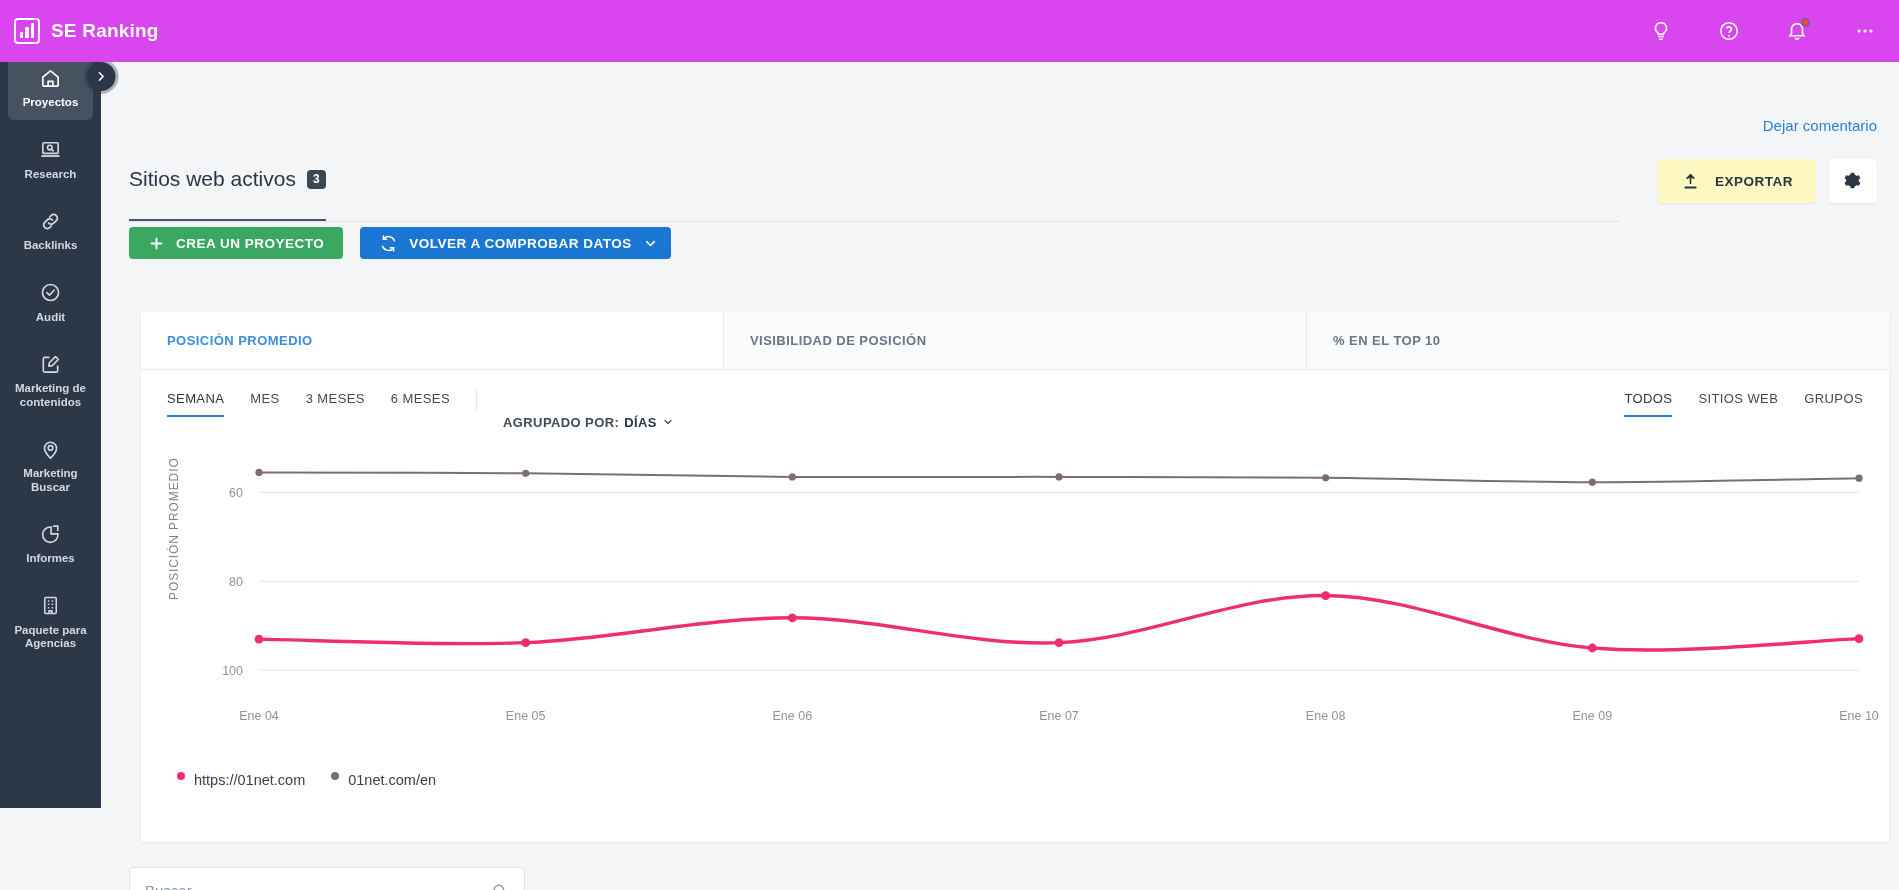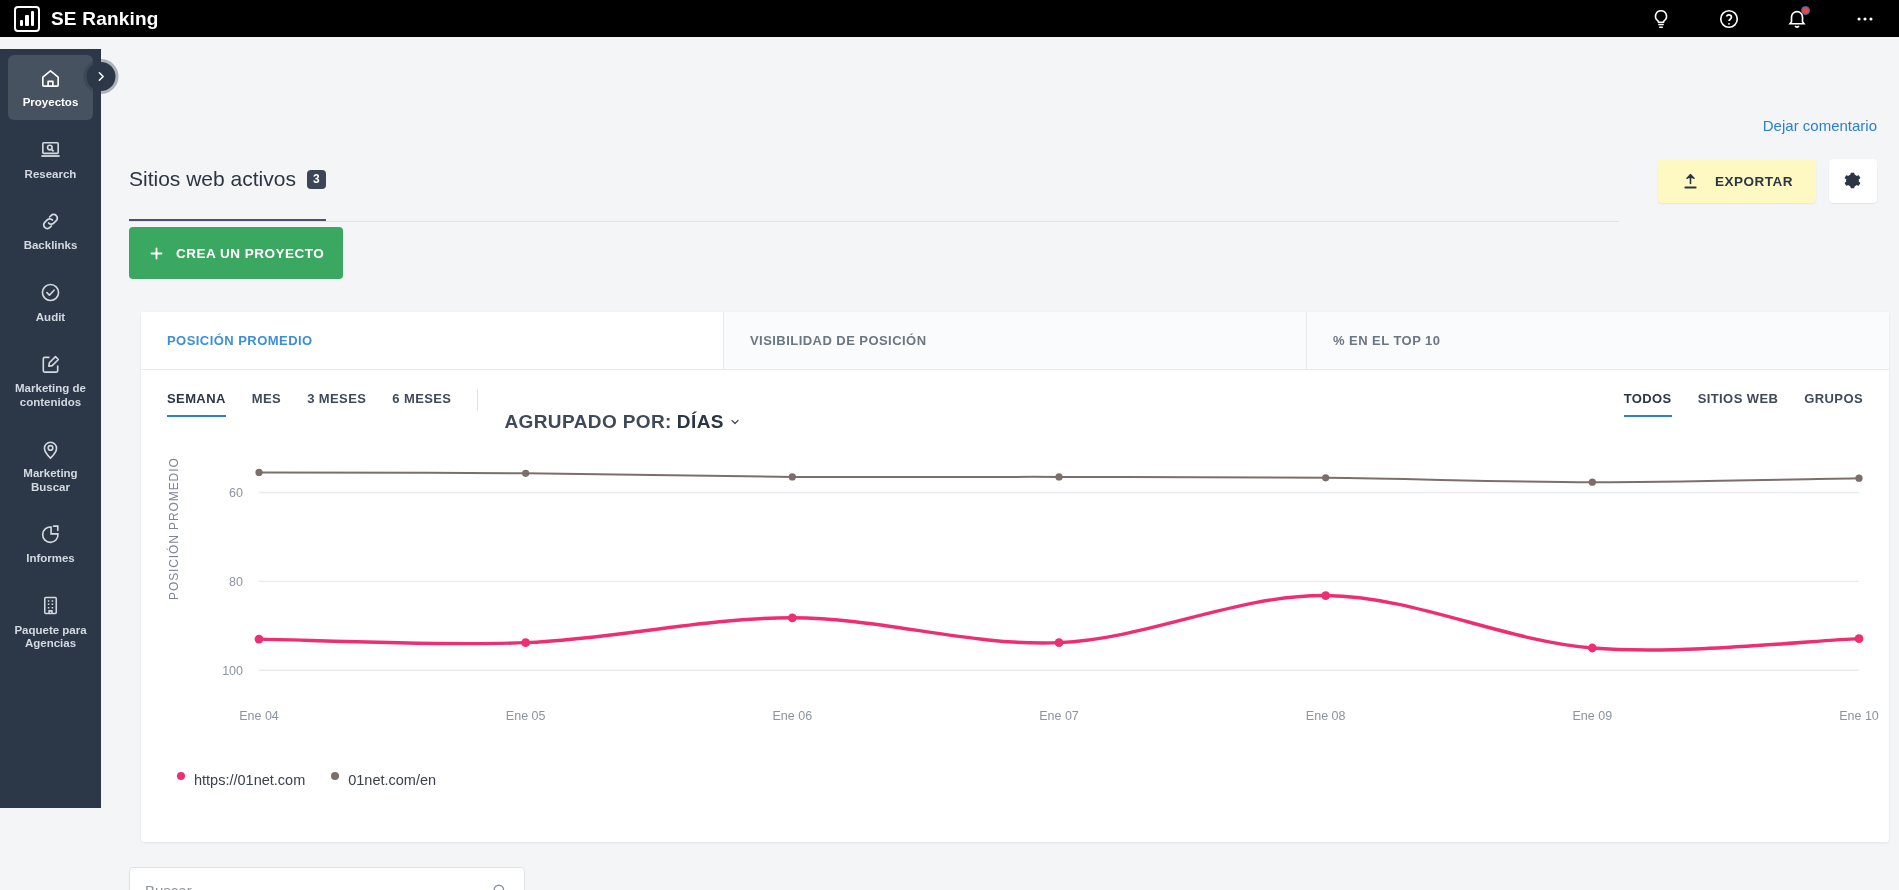--- a/index.html
+++ b/index.html
@@ -5,22 +5,22 @@
 <style>
   * { box-sizing: border-box; margin: 0; padding: 0; }
   html, body {
     width: 1899px; height: 890px;
     font-family: "Liberation Sans", sans-serif;
     background: #f4f5f7; overflow: hidden;
   }
 
   
   .topbar {
-    position: absolute; top: 0; left: 0; width: 1899px; height: 37px;
-    background: #000000; display: flex; align-items: center; z-index: 40;
+    position: absolute; top: 0; left: 0; width: 1899px; height: 62px;
+    background: #d946ef; display: flex; align-items: center; z-index: 40;
   }
   .brand { display: flex; align-items: center; gap: 11px; padding-left: 14px; }
   .brand-mark {
     width: 26px; height: 26px; border: 2.4px solid #fff; border-radius: 4px;
     display: flex; align-items: flex-end; justify-content: center;
     gap: 2px; padding: 0 3px 4px 3px;
   }
   .brand-mark i { display: block; width: 3.4px; background: #fff; border-radius: 1px; }
   .brand-mark i:nth-child(1) { height: 6px; }
   .brand-mark i:nth-child(2) { height: 11px; }
@@ -75,21 +75,21 @@
   }
   .tab-title-text { font-size: 21px; color: #2b3543; }
   .count-badge {
     background: #3c4654; color: #fff; font-size: 12px; font-weight: bold;
     min-width: 19px; height: 19px; border-radius: 4px;
     display: flex; align-items: center; justify-content: center; padding: 0 5px;
   }
 
   .action-row { position: absolute; top: 178px; left: 28px; display: flex; gap: 17px; }
   .btn {
-    height: 52px; border: none; border-radius: 4px; cursor: pointer;
+    height: 32px; border: none; border-radius: 4px; cursor: pointer;
     display: flex; align-items: center; gap: 11px; padding: 4px 19px;
     color: #fff; font-size: 13.5px; font-weight: bold; letter-spacing: .5px;
     font-family: "Liberation Sans", sans-serif;
   }
   .btn-green { background: #3aa861; }
   .btn-blue  { background: #1976d2; padding-right: 13px; }
 
   .export-group { position: absolute; top: 110px; right: 22px; display: flex; gap: 13px; }
   .btn-white {
     height: 44px; background: #fef9c3; border: none; border-radius: 4px;
@@ -117,28 +117,28 @@
   }
   .metric-tab:last-child { border-right: none; }
   .metric-tab.active { background: #fff; color: #3b8ede; }
 
   .filter-row {
     height: 60px; display: flex; align-items: center;
     padding: 0 26px 0 26px; position: relative;
   }
   .period-group { display: flex; align-items: center; gap: 26px; }
   .chip {
-    font-size: 13px; font-weight: bold; letter-spacing: .4px;
+    font-size: 13px; font-weight: normal; letter-spacing: .4px;
     color: #3f4a58; cursor: pointer; padding-bottom: 9px; border-bottom: 2.5px solid transparent;
     position: relative; top: 4px;
   }
   .chip.active { color: #2b3543; border-bottom-color: #2a7fd4; }
   .vsep { width: 1px; height: 22px; background: #dfe2e6; }
   .grouped {
-    font-size: 19px; font-weight: bold; letter-spacing: .4px; color: #3f4a58;
+    font-size: 13px; font-weight: bold; letter-spacing: .4px; color: #3f4a58;
     display: flex; align-items: center; gap: 5px; cursor: pointer; margin-top: 44px;
   }
   .grouped .gv { color: #2b3543; }
   .right-group { margin-left: auto; display: flex; align-items: center; gap: 26px; }
 
   
   .chart-wrap { position: relative; width: 1748px; height: 330px; }
   .axis-title {
     position: absolute; left: 26px; top: 170px; transform: rotate(-90deg);
     transform-origin: left top; font-size: 12px; letter-spacing: .9px;
@@ -309,20 +309,32 @@
       <span class="count-badge">3</span>
     </div>
   </div>
 
   <div class="action-row">
     <button class="btn btn-green">
       <svg width="17" height="17" viewBox="0 0 24 24" fill="none" stroke="#fff" stroke-width="2.6" stroke-linecap="round">
         <path d="M12 5v14M5 12h14"></path>
       </svg>
       <span>CREA UN PROYECTO</span>
+    </button>
+    <button class="btn btn-blue">
+      <svg width="19" height="19" viewBox="0 0 24 24" fill="none" stroke="#fff" stroke-width="1.9" stroke-linecap="round">
+        <path d="M19.5 8.5A8 8 0 0 0 5.6 6.4"></path>
+          <path d="M4.5 15.5A8 8 0 0 0 18.4 17.6"></path>
+        <path d="M5.6 2.6v4h4"></path>
+          <path d="M18.4 21.4v-4h-4"></path>
+      </svg>
+      <span>VOLVER A COMPROBAR DATOS</span>
+      <svg width="15" height="15" viewBox="0 0 24 24" fill="none" stroke="#fff" stroke-width="2.4" stroke-linecap="round" stroke-linejoin="round">
+        <path d="M6 9l6 6 6-6"></path>
+      </svg>
     </button>
   </div>
 
   <div class="export-group">
     <button class="btn-white">
       <svg width="19" height="19" viewBox="0 0 24 24" fill="none" stroke="#2b3543" stroke-width="2" stroke-linecap="round" stroke-linejoin="round">
         <path d="M12 3.5v11"></path>
           <path d="M7.6 7.9L12 3.5l4.4 4.4" fill="#2b3543"></path>
         <path d="M5.5 19.5h13" stroke-width="2.4"></path>
       </svg>

